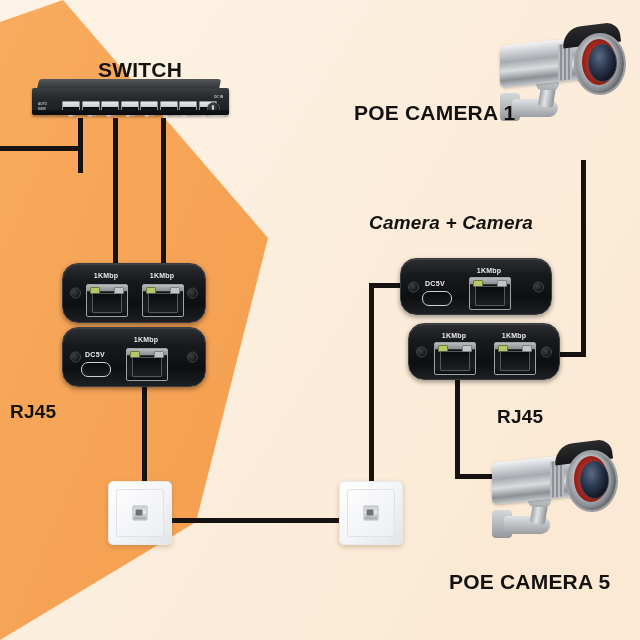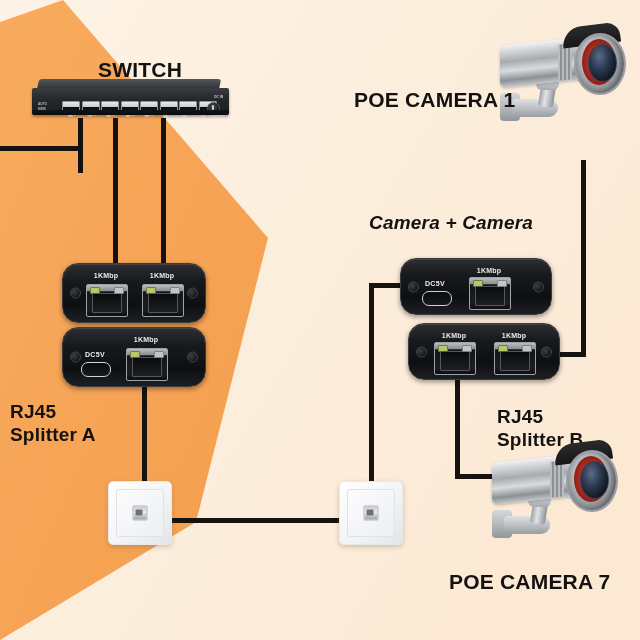--- a/index.html
+++ b/index.html
@@ -325,21 +325,20 @@
     <div class="dclabel" style="left:22px;top:23px;">DC5V</div>
     <div class="usbc" style="left:18px;top:34px;"></div>
     <div class="sp-plabel" style="left:55px;width:56px;">1KMbp</div>
     <div class="rj" style="left:63px;top:20px;">
       <div class="rj-inner"></div>
     </div>
   </div>
 
   <div class="label mid two-line" style="left:10px;top:400px;">
     <span>RJ45</span><br>
-    <span>Splitter A</span>
   </div>
 
   <div class="splitter" style="left:400px;top:258px;width:150px;height:55px;">
     <div class="sp-screw l"></div>
     <div class="sp-screw r"></div>
     <div class="dclabel" style="left:24px;top:21px;">DC5V</div>
     <div class="usbc" style="left:21px;top:32px;"></div>
     <div class="sp-plabel" style="left:60px;width:56px;">1KMbp</div>
     <div class="rj" style="left:68px;top:18px;">
       <div class="rj-inner"></div>
@@ -354,21 +353,20 @@
     <div class="rj" style="left:25px;top:18px;">
       <div class="rj-inner"></div>
     </div>
     <div class="rj" style="left:85px;top:18px;">
       <div class="rj-inner"></div>
     </div>
   </div>
 
   <div class="label mid two-line" style="left:497px;top:405px;">
     <span>RJ45</span><br>
-    <span>Splitter B</span>
   </div>
 
   <div class="label mid" style="left:369px;top:212px;font-style:italic;">Camera + Camera</div>
 
   <div class="faceplate" style="left:108px;top:481px;">
     <div class="fp-inner">
       <div class="fp-jack"></div>
     </div>
   </div>
 
@@ -385,30 +383,30 @@
     <div class="cam-mountarm"></div>
     <div class="cam-mountknuckle"></div>
     <div class="cam-body"></div>
     <div class="cam-ridge"></div>
     <div class="cam-hood"></div>
     <div class="cam-lensring"></div>
     <div class="cam-lensred"></div>
     <div class="cam-lensglass"></div>
   </div>
 
-  <div class="label big" style="left:354px;top:88px;">POE CAMERA 1</div>
+  <div class="label big" style="left:354px;top:101px;">POE CAMERA 1</div>
 
   <div class="camera" style="left:492px;top:452px;width:130px;height:115px;">
     <div class="cam-wallplate"></div>
     <div class="cam-bracket"></div>
     <div class="cam-mountarm"></div>
     <div class="cam-mountknuckle"></div>
     <div class="cam-body"></div>
     <div class="cam-ridge"></div>
     <div class="cam-hood"></div>
     <div class="cam-lensring"></div>
     <div class="cam-lensred"></div>
     <div class="cam-lensglass"></div>
   </div>
 
-  <div class="label big" style="left:449px;top:570px;">POE CAMERA 7</div>
+  <div class="label big" style="left:449px;top:570px;">POE CAMERA 5</div>
 
 </div>
 
 </body></html>

